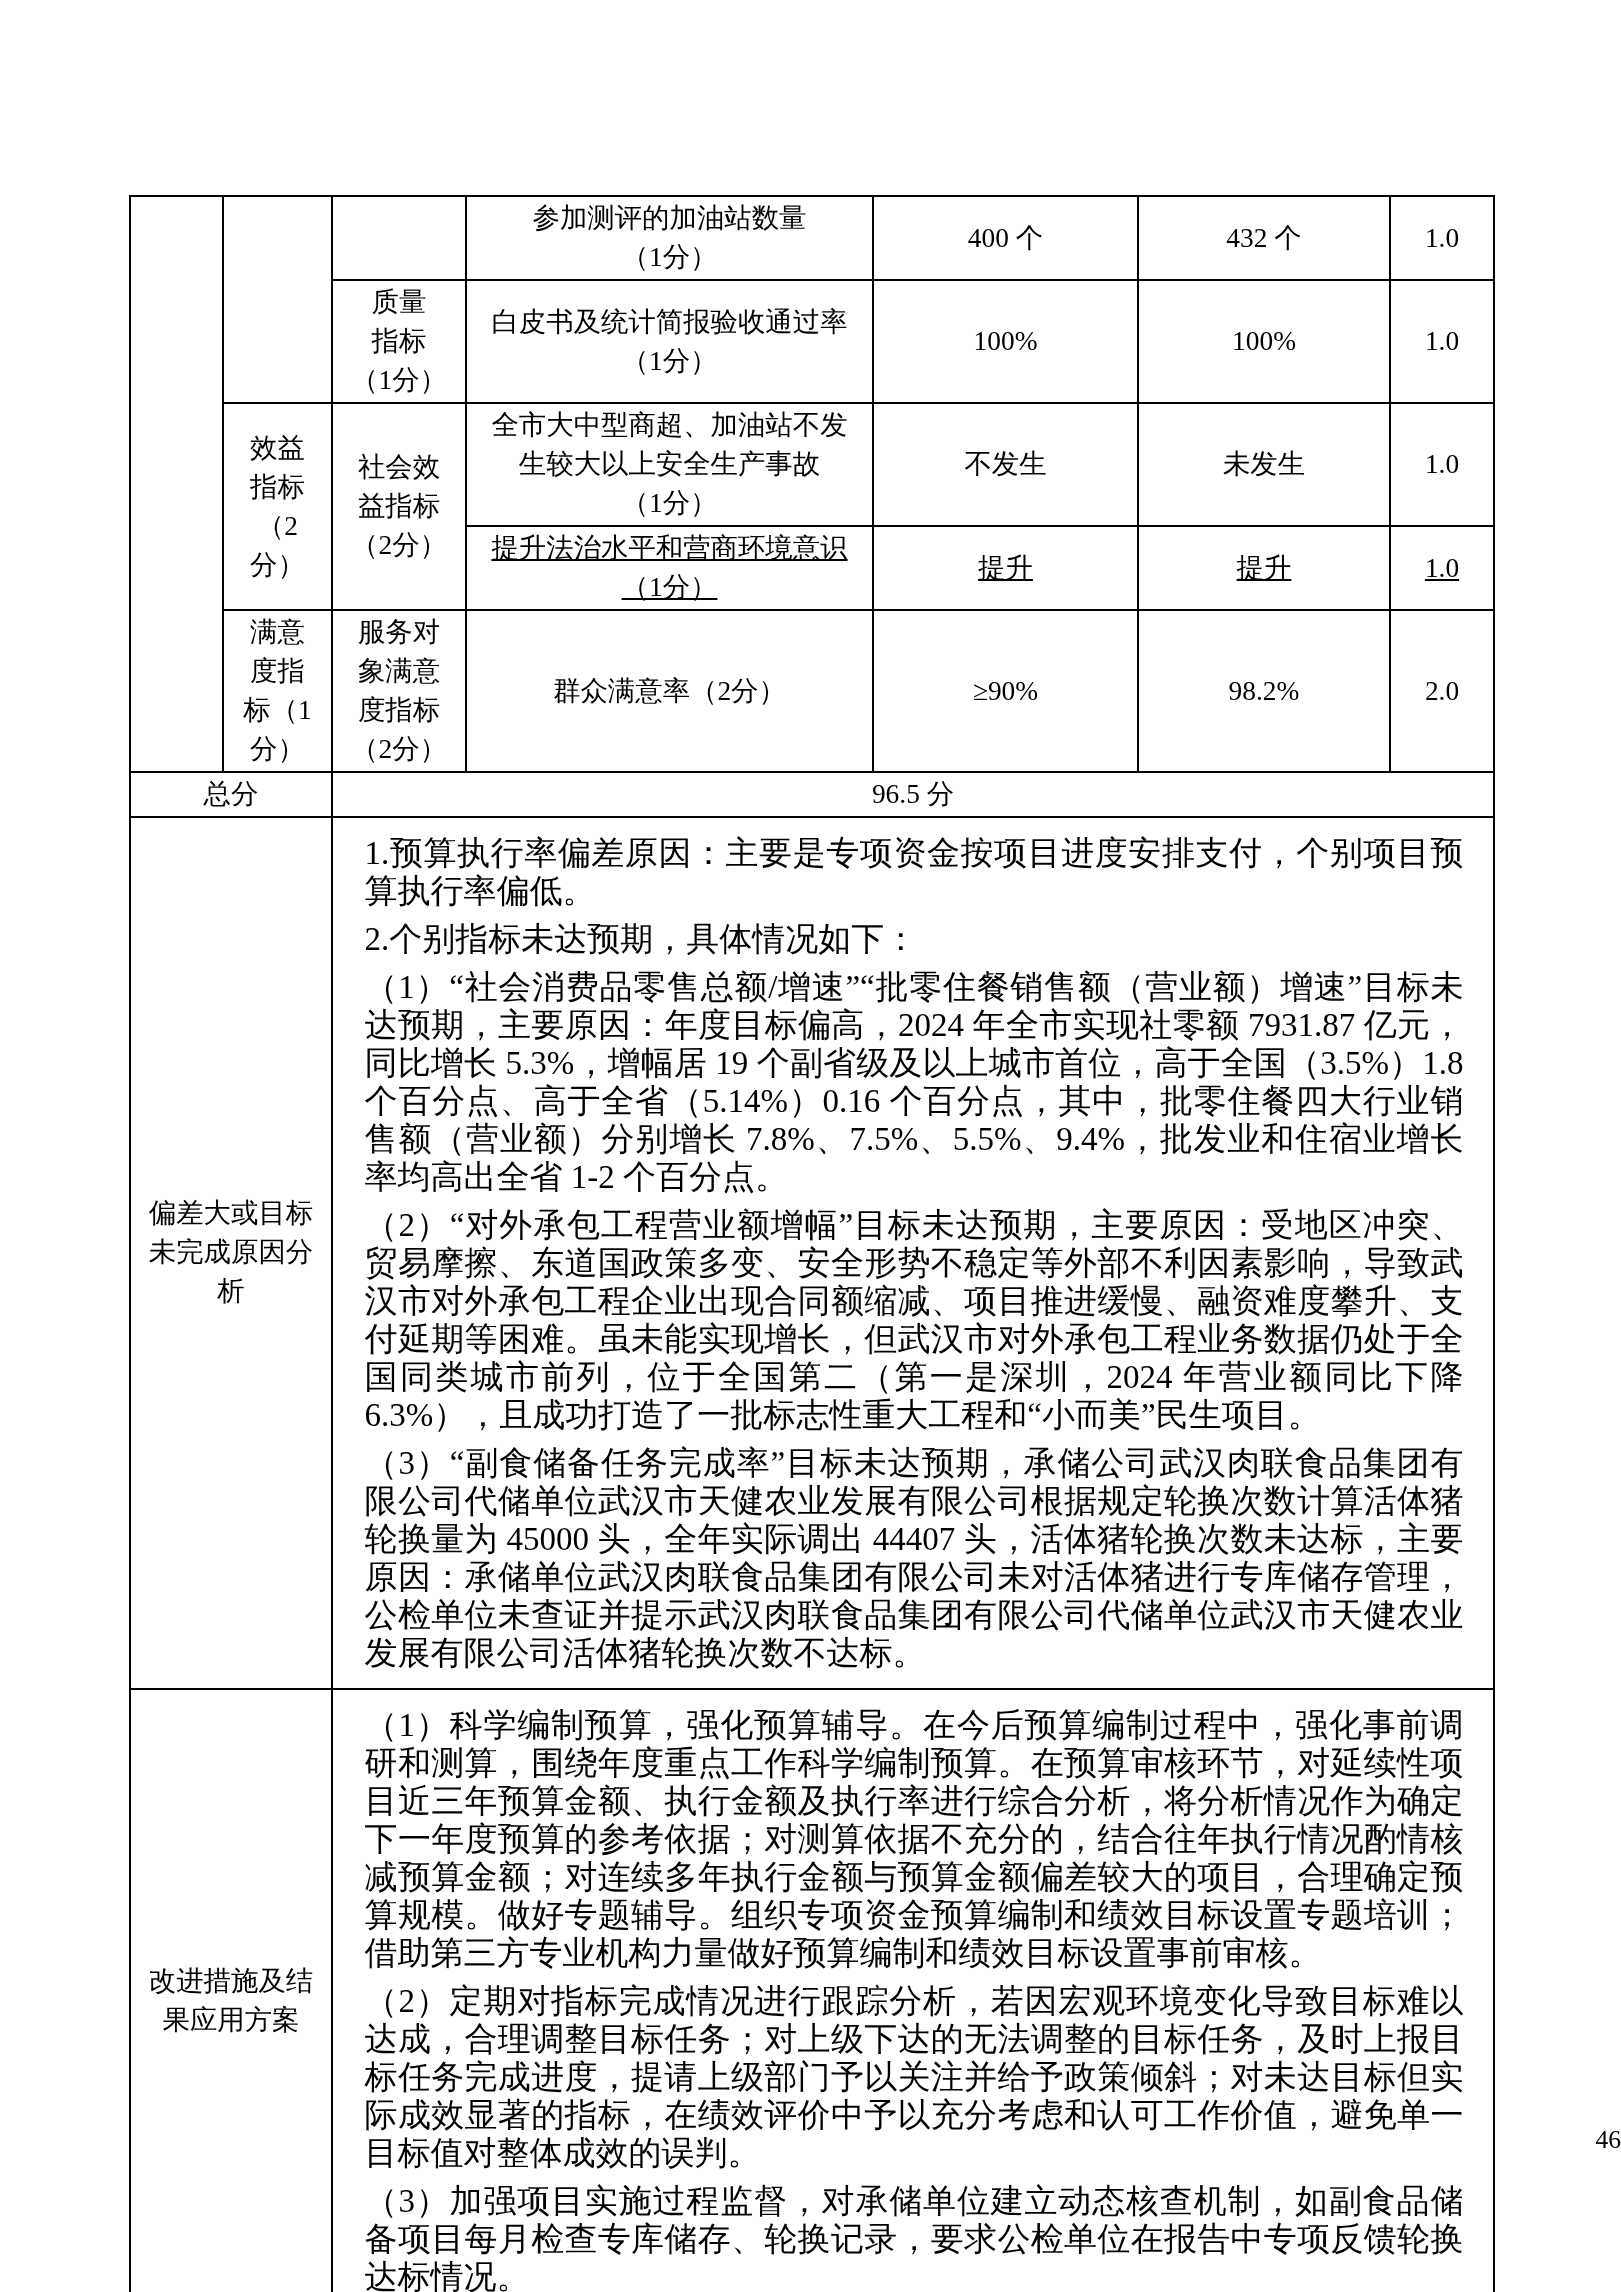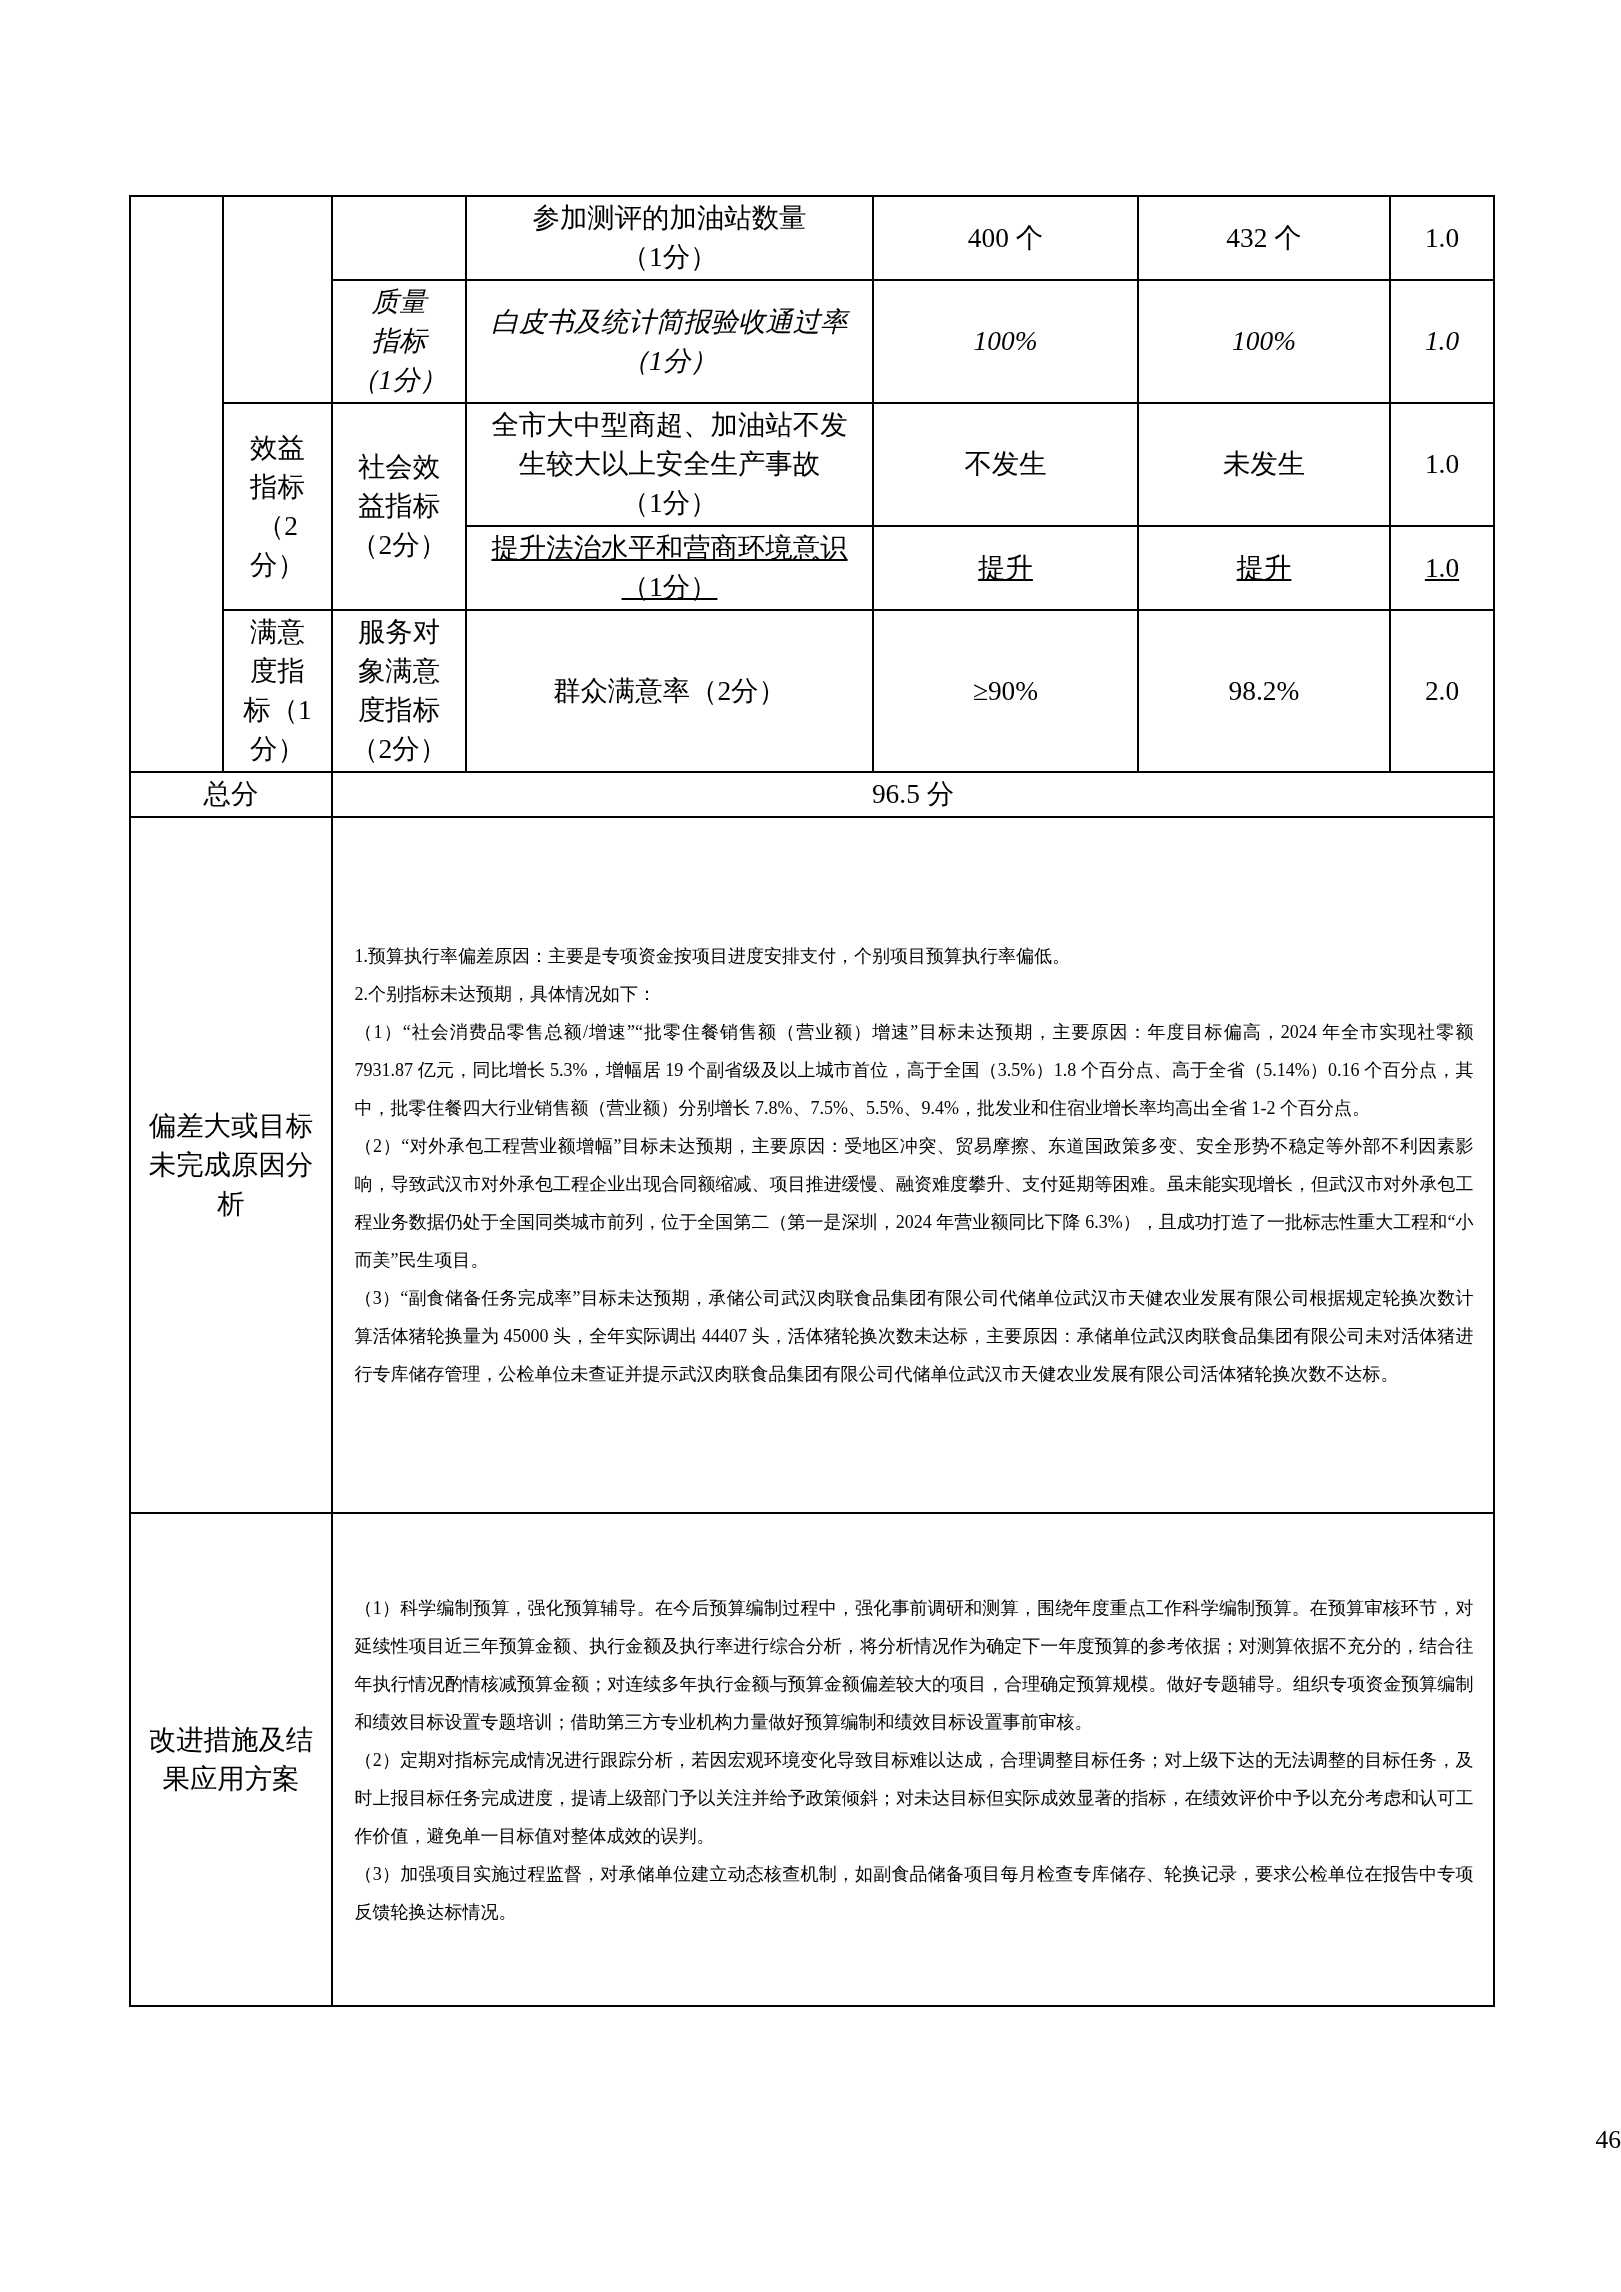--- a/index.html
+++ b/index.html
@@ -27,35 +27,35 @@
     border: 2px solid #000000;
     text-align: center;
     vertical-align: middle;
     font-size: 27.4px;
     line-height: 39px;
     padding: 2px 5.9px;
     overflow: hidden;
   }
   .pre { white-space: pre-line; }
   tr.r1 { height: 79px; }
-  tr.r2 { height: 113px; font-style: italic; }
+  tr.r2 { height: 113px; }
   tr.r3 { height: 123px; }
   tr.r4 { height: 76px; text-decoration: underline; }
   tr.r5 { height: 162px; }
   tr.r-total { height: 40px; }
   tr.r-sec1 { height: 696px; }
   tr.r-sec2 { height: 493px; }
   td.section-content {
     vertical-align: middle;
     text-align: justify;
     padding: 5.9px 19.6px 5.9px 21.6px;
   }
   td.section-content p {
-    margin: 0;
-    font-size: 18px;
+    margin: 10px;
+    font-size: 33px;
     line-height: 38px;
     text-align: justify;
     text-align-last: left;
   }
   .page-num {
     position: absolute;
     top: 2125px;
     left: 0;
     width: 100%;
     text-align: right;

